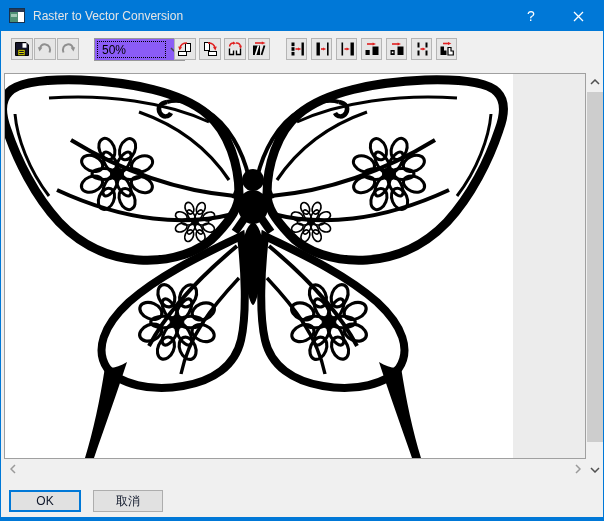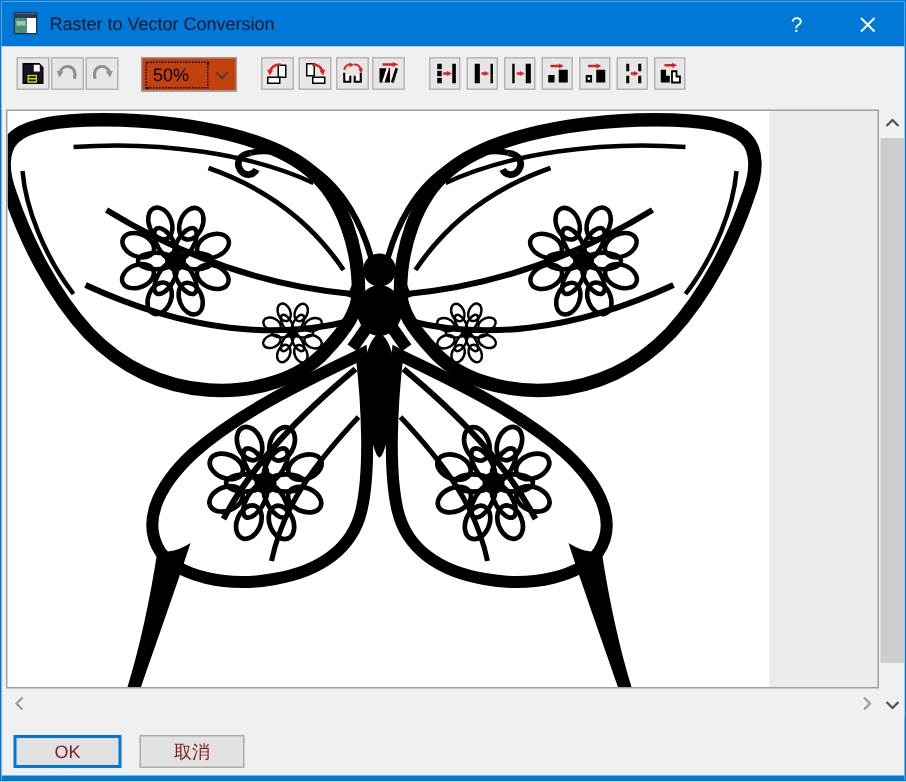--- a/index.html
+++ b/index.html
@@ -5,33 +5,33 @@
   * { margin:0; padding:0; box-sizing:border-box; }
   html,body { width:604px; height:521px; }
   body { font-family:"Liberation Sans","DejaVu Sans",sans-serif; background:#f0f0f0; }
   .window { position:relative; width:604px; height:521px; background:#f0f0f0;
             border:1px solid #0078d7; overflow:hidden; }
 
   
   .titlebar { position:absolute; left:0; top:0; width:100%; height:30px; background:#0078d7; }
   .title-icon { position:absolute; left:8px; top:7px; width:16px; height:15px; }
   .title-text { position:absolute; left:32px; top:0; height:30px; line-height:30px;
-                color:#0f172a; font-size:12px; }
+                color:#e5e5e5; font-size:12px; }
   .tb-btn { position:absolute; top:0; height:30px; color:#fff; text-align:center;
             line-height:30px; font-size:14px; cursor:default; }
   .tb-help { left:508px; width:44px; }
   .tb-close { left:552px; width:50px; }
   .tb-close svg { margin-top:10px; }
 
   
   .toolbar { position:absolute; left:0; top:30px; width:100%; height:42px; background:#f0f0f0; }
   .tbtn { position:absolute; top:7px; width:22px; height:22px; background:#e6e6e6;
           border:1px solid #b5b5b5; display:flex; align-items:center; justify-content:center; }
-  .combo { position:absolute; left:93px; top:7px; width:64px; height:23px; background:#c2410c;
-           border:1px solid #999; display:flex; align-items:center; }
+  .combo { position:absolute; left:93px; top:7px; width:91px; height:23px; background:#8b5cf6;
+           border:1px solid #999; display:flex; }
   .combo-value { flex:1; margin:2px 0 2px 2px; border:1px dotted #000; padding:1px 2px 1px 4px;
                  font-size:12px; color:#000; }
   .combo-arrow { width:18px; display:flex; align-items:center; justify-content:center; }
 
   
   .canvas { position:absolute; left:3px; top:72px; width:582px; height:386px;
             border:1px solid #a0a0a0; background:#ececec; overflow:hidden; }
   .image-area { position:absolute; left:0; top:0; width:508px; height:384px; background:#fff; }
 
   
@@ -40,21 +40,21 @@
                       display:flex; align-items:center; justify-content:center; }
   .vsb-up { top:0; } .vsb-down { bottom:0; }
   .vsb-thumb { position:absolute; left:0; top:19px; width:16px; height:350px; background:#cdcdcd; }
   .hsb { position:absolute; left:3px; top:460px; width:582px; height:16px; background:#f0f0f0; }
   .hsb-left,.hsb-right { position:absolute; top:0; width:17px; height:16px;
                          display:flex; align-items:center; justify-content:center; }
   .hsb-left { left:0; } .hsb-right { right:0; }
 
   
   .btn { position:absolute; top:489px; height:22px; background:#e1e1e1; border:1px solid #adadad;
-         font-size:12px; color:#7f1d1d; text-align:center; font-family:inherit; }
+         font-size:12px; color:#0f172a; text-align:center; font-family:inherit; }
   .btn-ok { left:8px; width:72px; border:2px solid #0078d7; }
   .btn-cancel { left:92px; width:70px;font-family:Liberation Mono, monospace; }
   .btn-options { left:174px; width:72px; }
   .win-bottom { position:absolute; left:0; bottom:0; width:100%; height:3px; background:#0078d7; }
 </style>
 </head>
 <body>
 
 <div class="window">
 

